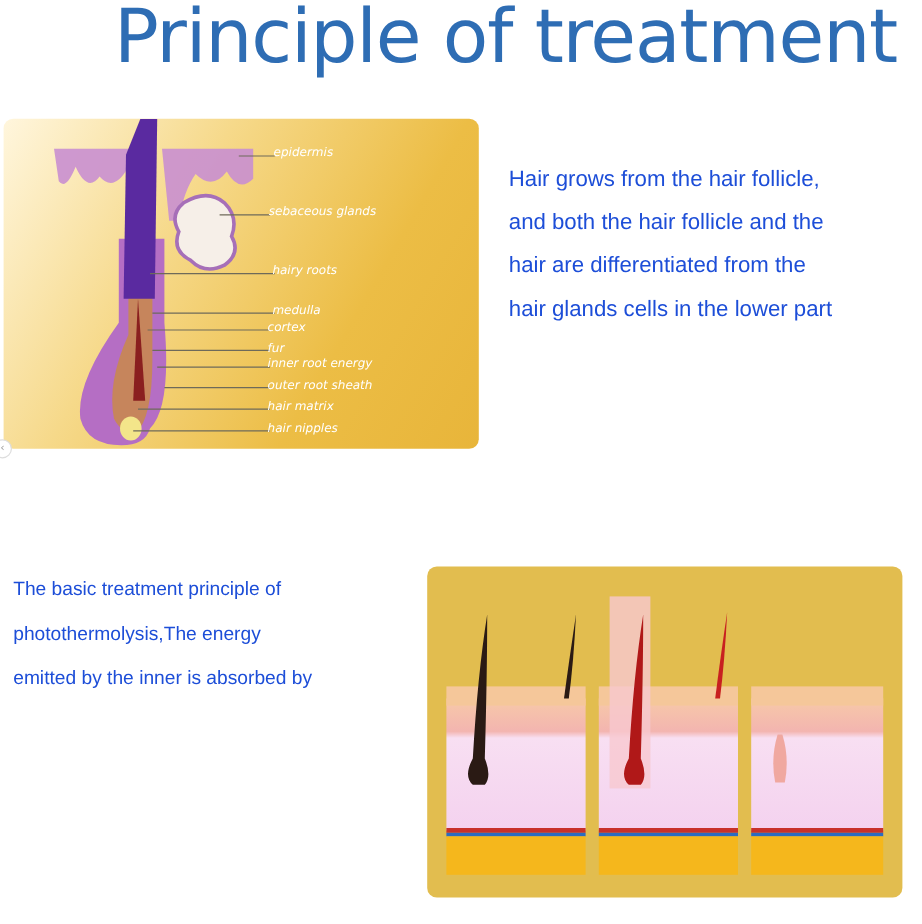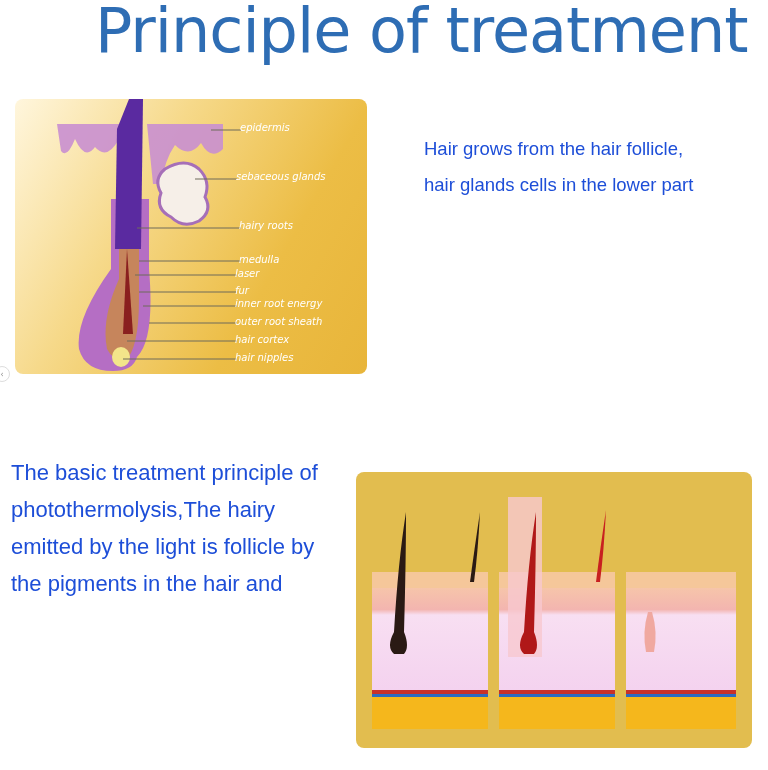--- a/index.html
+++ b/index.html
@@ -1,25 +1,25 @@
 <!DOCTYPE html>
 <html><head>
 <meta charset="utf-8">
 <style>
   html, body { margin:0; padding:0; }
   body { width:768px; height:770px; background:#ffffff; position:relative; overflow:hidden; font-family:"DejaVu Serif", serif; }
   .title { position:absolute; left:95px; top:-6px; font-family:"DejaVu Sans", sans-serif; font-size:62px; color:#2e6db4; letter-spacing:-1px; white-space:nowrap; }
-  .panel1 { position:absolute; left:15px; top:99px; width:352px; height:275px; border-radius:8px;
+  .panel1 { position:absolute; left:3px; top:99px; width:396px; height:275px; border-radius:8px;
     background:linear-gradient(120deg, #fff6dd 0%, #f6d98a 35%, #ecbd45 70%, #e8b53a 100%); overflow:hidden; }
   .panel2 { position:absolute; left:356px; top:472px; width:396px; height:276px; border-radius:8px; background:#e2bd4f; overflow:hidden; }
   .label { position:absolute; font-family:"DejaVu Sans", sans-serif; font-style:italic; font-size:10px; color:#ffffff; white-space:nowrap; }
   .para { position:absolute; font-family:Liberation Sans, sans-serif; color:#1d4ed8; white-space:nowrap; }
   .para div { height:100%; }
   .p1 { left:424px; top:131px; font-size:18.5px; line-height:36px; }
-  .p2 { left:11px; top:454px; font-size:22px; line-height:37px; }
+  .p2 { left:11px; top:473px; font-size:16px; line-height:37px; }
   .scroll-left { position:absolute; left:-6px; top:366px; width:14px; height:14px; border-radius:50%; border:1px solid #ddd; background:#fff; font-size:9px; color:#999; text-align:center; line-height:14px; font-family:"DejaVu Sans", sans-serif; }
 </style>
 </head>
 <body>
 
 <div class="title">Principle of treatment</div>
 
 <div class="panel1">
   <svg width="396" height="275" viewBox="0 0 396 275">
 
@@ -43,40 +43,41 @@
     <line x1="124" y1="193" x2="222" y2="193" stroke="#6e6a5a" stroke-width="1"></line>
     <line x1="128" y1="207" x2="222" y2="207" stroke="#6e6a5a" stroke-width="1"></line>
     <line x1="134" y1="224" x2="222" y2="224" stroke="#6e6a5a" stroke-width="1"></line>
     <line x1="112" y1="242" x2="222" y2="242" stroke="#6e6a5a" stroke-width="1"></line>
     <line x1="108" y1="260" x2="222" y2="260" stroke="#6e6a5a" stroke-width="1"></line>
   </svg>
   <span class="label" style="left:225px;top:23px">epidermis</span>
   <span class="label" style="left:221px;top:72px">sebaceous glands</span>
   <span class="label" style="left:224px;top:121px">hairy roots</span>
   <span class="label" style="left:224px;top:155px">medulla</span>
-  <span class="label" style="left:220px;top:169px">laser</span>
+  <span class="label" style="left:220px;top:169px">cortex</span>
   <span class="label" style="left:220px;top:186px">fur</span>
   <span class="label" style="left:220px;top:199px">inner root energy</span>
   <span class="label" style="left:220px;top:217px">outer root sheath</span>
-  <span class="label" style="left:220px;top:235px">hair cortex</span>
+  <span class="label" style="left:220px;top:235px">hair matrix</span>
   <span class="label" style="left:220px;top:253px">hair nipples</span>
 </div>
 
 <div class="scroll-left">‹</div>
 
 <div class="para p1">
   <div>Hair grows from the hair follicle,</div>
+  <div>and both the hair follicle and the</div>
+  <div>hair are differentiated from the</div>
   <div>hair glands cells in the lower part</div>
 </div>
 
 <div class="para p2">
   <div>The basic treatment principle of</div>
-  <div>photothermolysis,The hairy</div>
-  <div>emitted by the light is follicle by</div>
-  <div>the pigments in the hair and</div>
+  <div>photothermolysis,The energy</div>
+  <div>emitted by the inner is absorbed by</div>
 </div>
 
 <div class="panel2">
   <svg width="396" height="276" viewBox="0 0 396 276">
     <defs>
       <linearGradient id="skin" x1="0" y1="0" x2="0" y2="1">
         <stop offset="0" stop-color="#f7c9a8"></stop>
         <stop offset="0.25" stop-color="#f3b5b0"></stop>
         <stop offset="0.3" stop-color="#f8dff2"></stop>
         <stop offset="1" stop-color="#f4d2ef"></stop>

